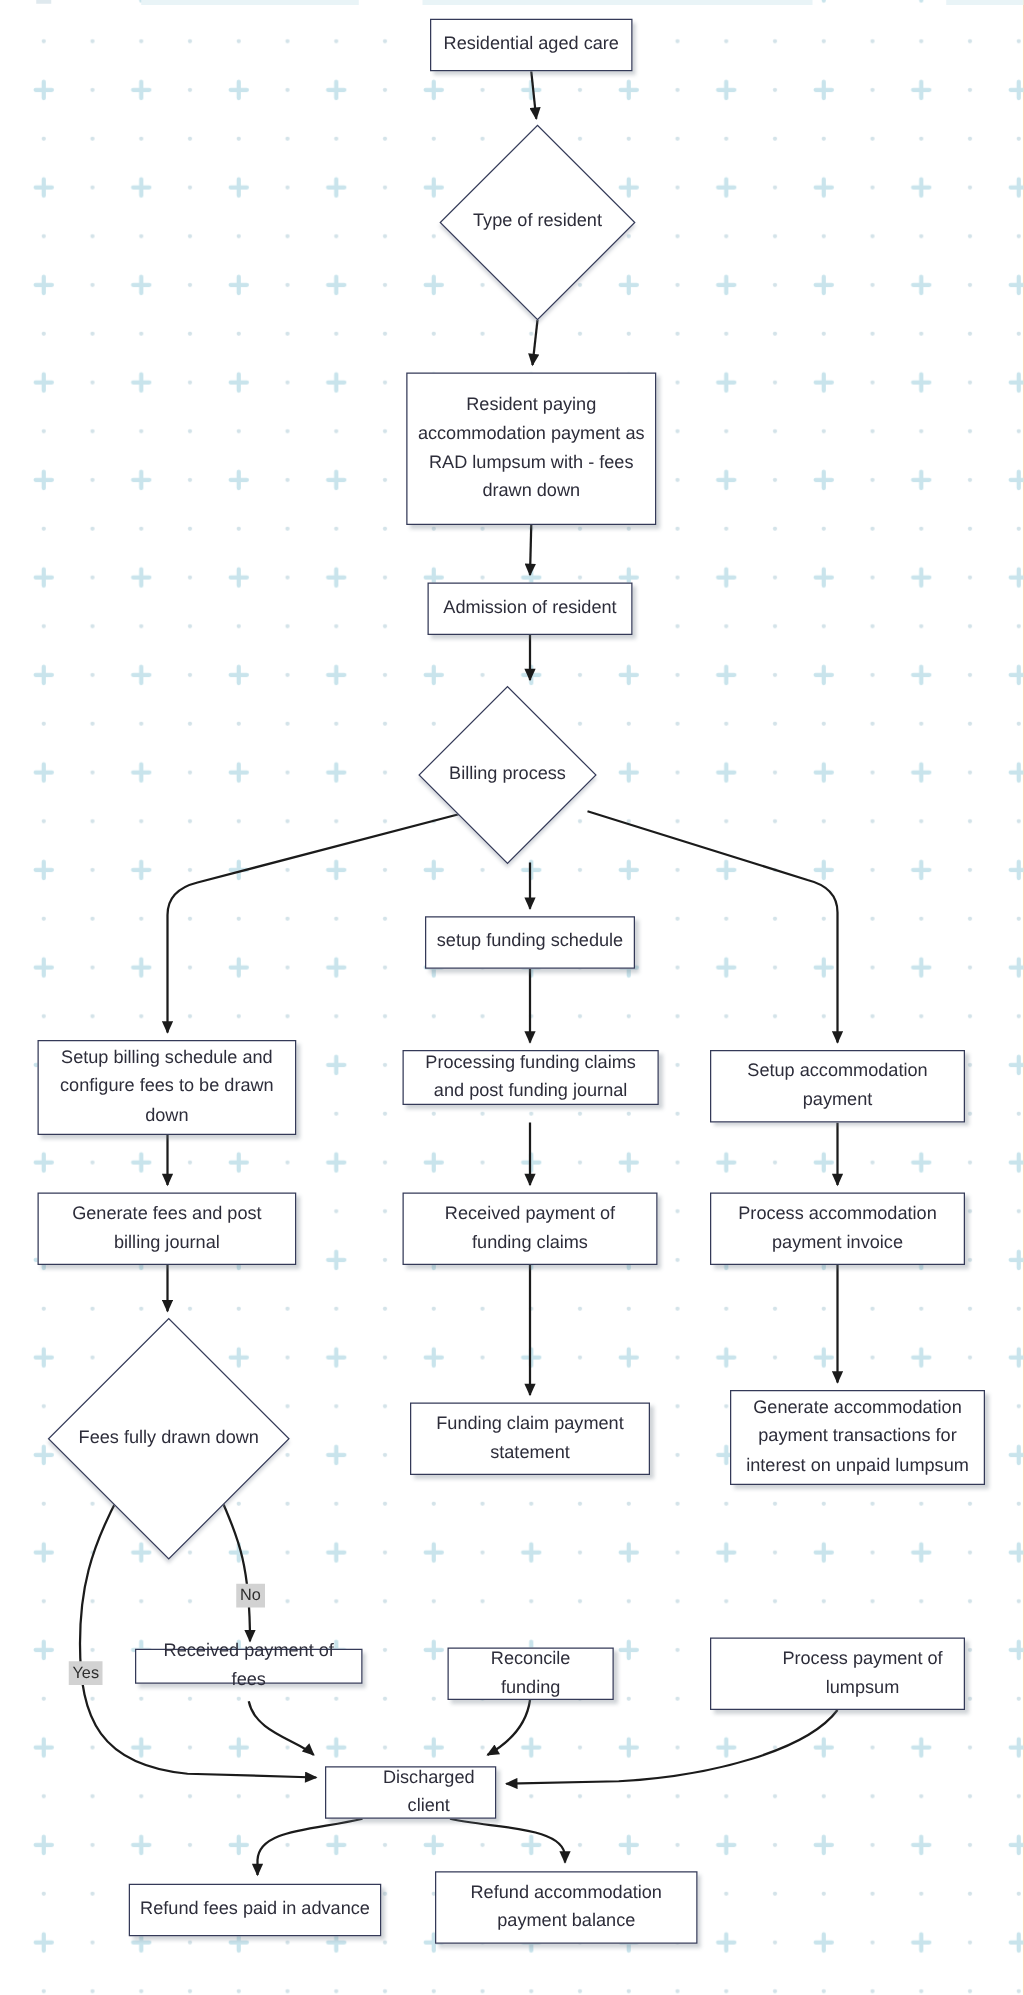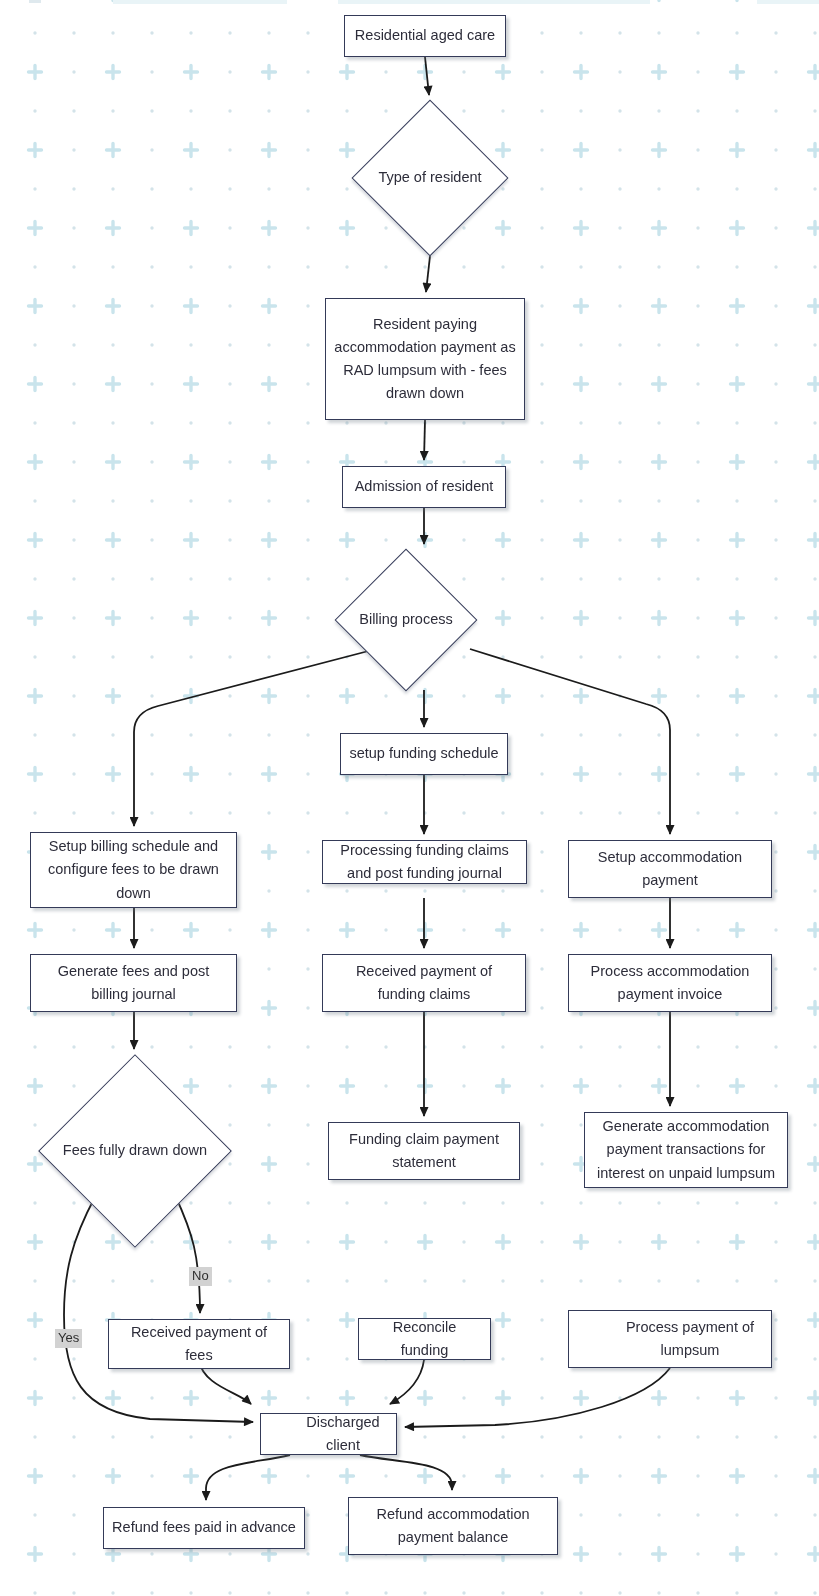--- a/index.html
+++ b/index.html
@@ -134,21 +134,21 @@
   </div>
 
   <div class="node" style="left:328px;top:1122px;width:192px;height:58px;">
     <span>Funding claim payment statement</span>
   </div>
 
   <div class="node" style="left:568px;top:1112px;width:204px;height:76px;margin-left:16px;">
     <span>Generate accommodation payment transactions for interest on unpaid lumpsum</span>
   </div>
 
-  <div class="node" style="left:108px;top:1319px;width:182px;height:50px;">
+  <div class="node" style="left:108px;top:1319px;width:182px;height:28px;">
     <span>Received payment of fees</span>
   </div>
 
   <div class="node" style="left:358px;top:1318px;width:133px;height:42px;">
     <span>Reconcile funding</span>
   </div>
 
   <div class="node" style="left:568px;top:1310px;width:204px;height:58px;padding-left:48px;">
     <span>Process payment of lumpsum</span>
   </div>

